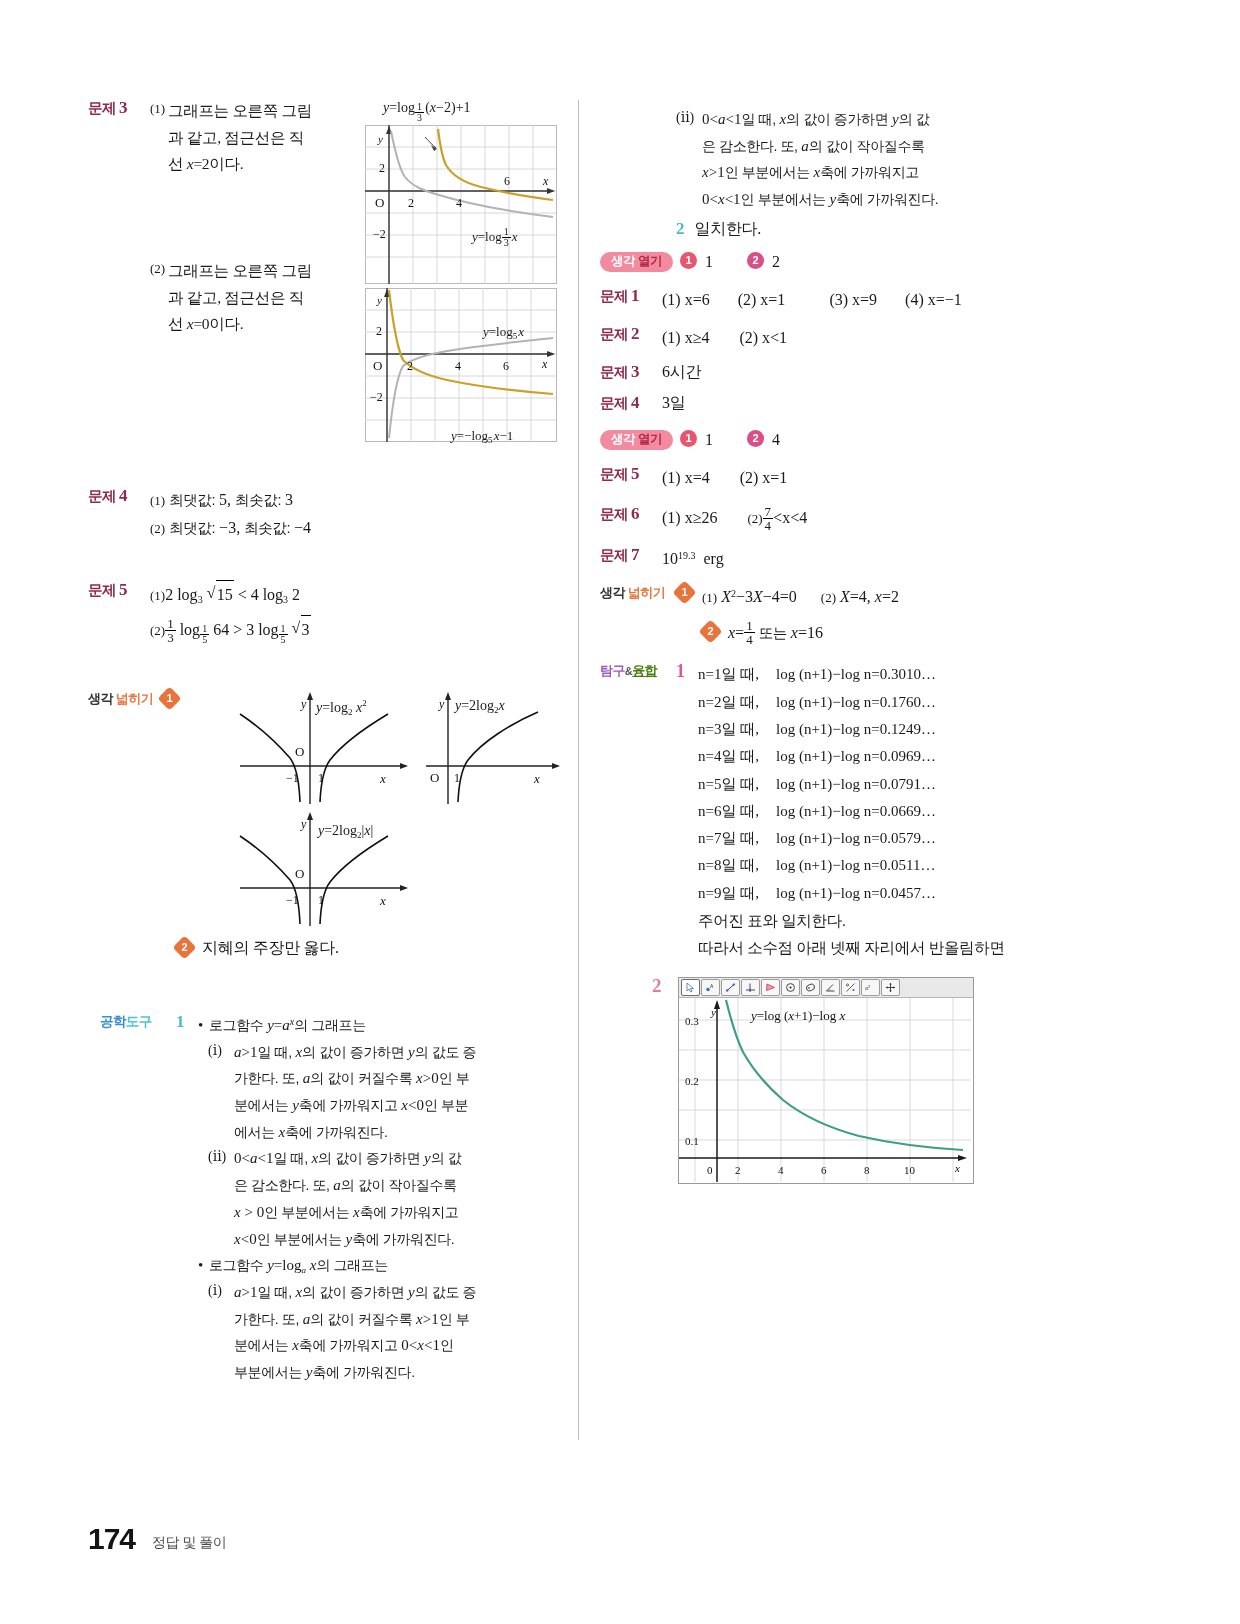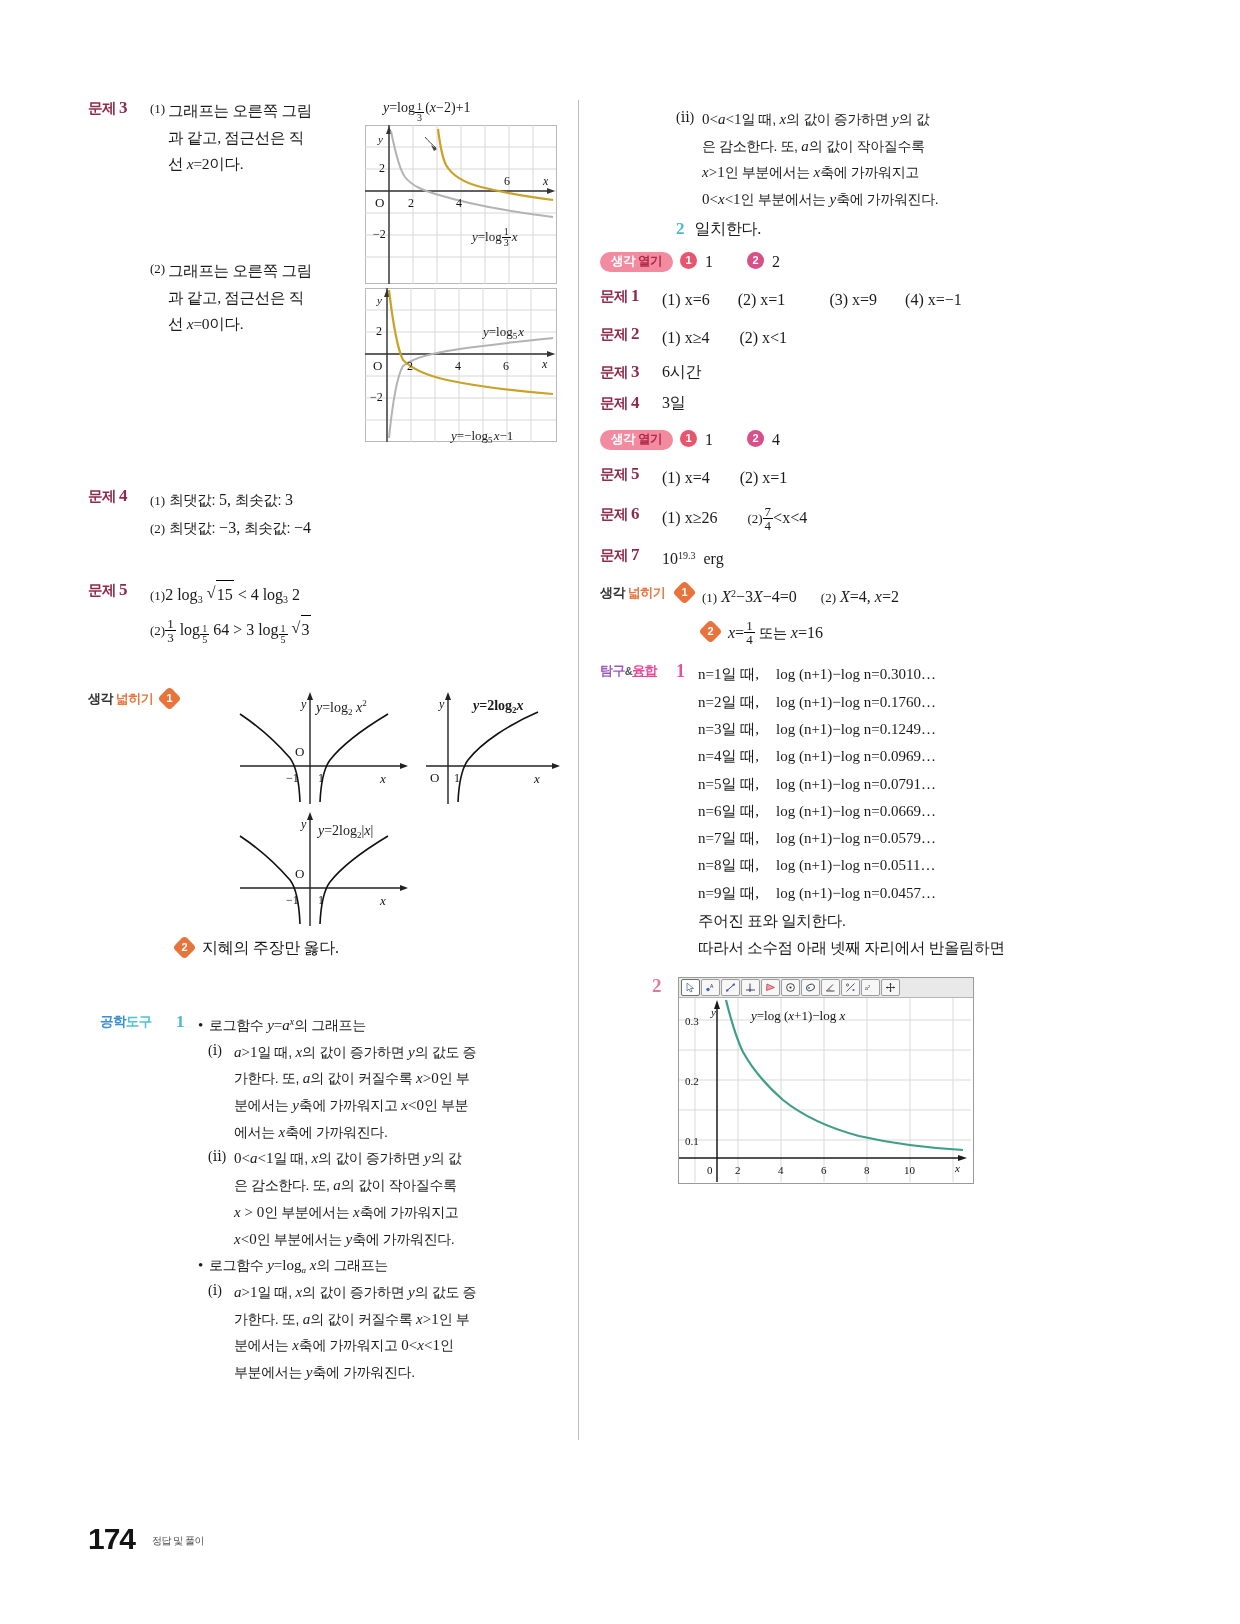--- a/index.html
+++ b/index.html
@@ -45,21 +45,21 @@
 
   
   .lbl-gonghak{font-size:13.5px;font-weight:bold;letter-spacing:-0.6px;white-space:nowrap;}
   .lbl-gonghak .w1{color:#3b8fd4;}
   .lbl-gonghak .w2{color:#4fc3d4;}
 
   
   .lbl-tamgu{font-size:13px;font-weight:bold;letter-spacing:-0.6px;white-space:nowrap;}
   .lbl-tamgu .w1{color:#9b5bbf;}
   .lbl-tamgu .amp{color:#555;font-size:11px;}
-  .lbl-tamgu .w2{color:#ec4899;text-decoration:underline;}
+  .lbl-tamgu .w2{color:#4d7c0f;text-decoration:underline;}
 
   
   .circ{
     display:inline-block;width:17px;height:17px;line-height:17px;text-align:center;
     border-radius:50%;color:#fff;font-size:11px;font-weight:bold;
     vertical-align:middle;position:relative;top:-1px;
   }
   .circ-pink{background:#e8556f;}
   .circ-pink2{background:#d94f8a;}
   .circ-orange{background:#e8743c;border-radius:4px;transform:rotate(45deg);}
@@ -123,21 +123,21 @@
   .sec-dots i{position:absolute;width:2px;height:2px;background:#f0a8b6;border-radius:50%;}
 
   
   .gg{position:absolute;border:1px solid #9a9a9a;background:#fff;}
   .gg-toolbar{height:19px;background:#e9e9e9;border-bottom:1px solid #b5b5b5;display:flex;align-items:center;padding-left:2px;gap:1px;}
   .gg-btn{width:17px;height:15px;border:1px solid #9d9d9d;background:#f7f7f7;border-radius:2px;
           display:flex;align-items:center;justify-content:center;}
   .gg-btn.active{background:#ffffff;border-color:#6f6f6f;}
 
   .footer-num{position:absolute;left:88px;top:1522px;font-size:30px;font-weight:bold;color:#141414;letter-spacing:-1px;}
-  .footer-txt{position:absolute;left:152px;top:1534px;font-size:10px;color:#4a4a4a;letter-spacing:-0.5px;}
+  .footer-txt{position:absolute;left:152px;top:1534px;font-size:14px;color:#4a4a4a;letter-spacing:-0.5px;}
 </style>
 </head>
 <body>
 
 <div class="page">
 
   <div class="col-divider"></div>
 
   <div class="col col-left">
 
@@ -311,21 +311,21 @@
         <line x1="8" y1="80" x2="140" y2="80" stroke="#222" stroke-width="1.4"></line>
         <polygon points="142,80 134,77 134,83" fill="#222"></polygon>
         <line x1="30" y1="118" x2="30" y2="10" stroke="#222" stroke-width="1.4"></line>
         <polygon points="30,6 27,14 33,14" fill="#222"></polygon>
         <path d="M40,116 C41,94 44,82 50,74 C64,56 92,38 120,26" fill="none" stroke="#111" stroke-width="1.6"></path>
         <text x="12" y="96" font-family="Liberation Serif, serif" font-size="13" fill="#111">O</text>
         <text x="36" y="96" font-family="Liberation Serif, serif" font-size="12" fill="#111">1</text>
         <text x="116" y="97" font-family="Liberation Serif, serif" font-style="italic" font-size="13" fill="#111">x</text>
         <text x="21" y="22" font-family="Liberation Serif, serif" font-style="italic" font-size="12" fill="#111">y</text>
       </svg>
-      <div style="position:absolute;left:385px;top:8px;font-size:14px;font-family:'Liberation Serif',serif;font-weight:bold;">
+      <div style="position:absolute;left:367px;top:8px;font-size:14px;font-family:'Liberation Serif',serif;">
         <i class="mi">y</i>=2log<span class="sub" style="font-size:9px;vertical-align:-3px;">2</span><i class="mi">x</i>
       </div>
 
       <svg width="185" height="120" viewBox="0 0 185 120" style="position:absolute;left:140px;top:118px;">
         <line x1="12" y1="80" x2="178" y2="80" stroke="#222" stroke-width="1.4"></line>
         <polygon points="180,80 172,77 172,83" fill="#222"></polygon>
         <line x1="82" y1="118" x2="82" y2="8" stroke="#222" stroke-width="1.4"></line>
         <polygon points="82,4 79,12 85,12" fill="#222"></polygon>
         <path d="M12,28 C30,40 48,56 62,72 C68,80 71,92 72,116" fill="none" stroke="#111" stroke-width="1.6"></path>
         <path d="M92,116 C93,94 96,82 102,74 C116,56 140,40 160,28" fill="none" stroke="#111" stroke-width="1.6"></path>

